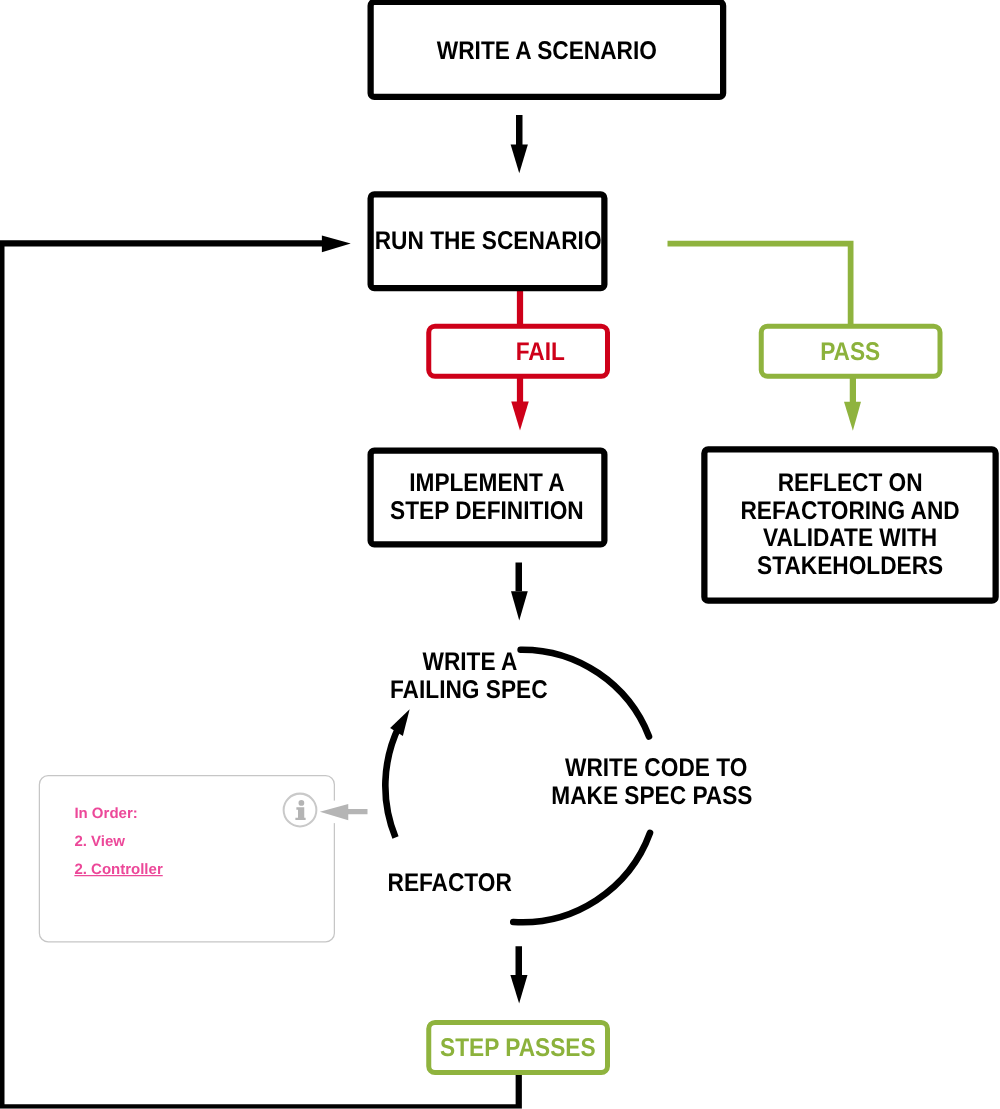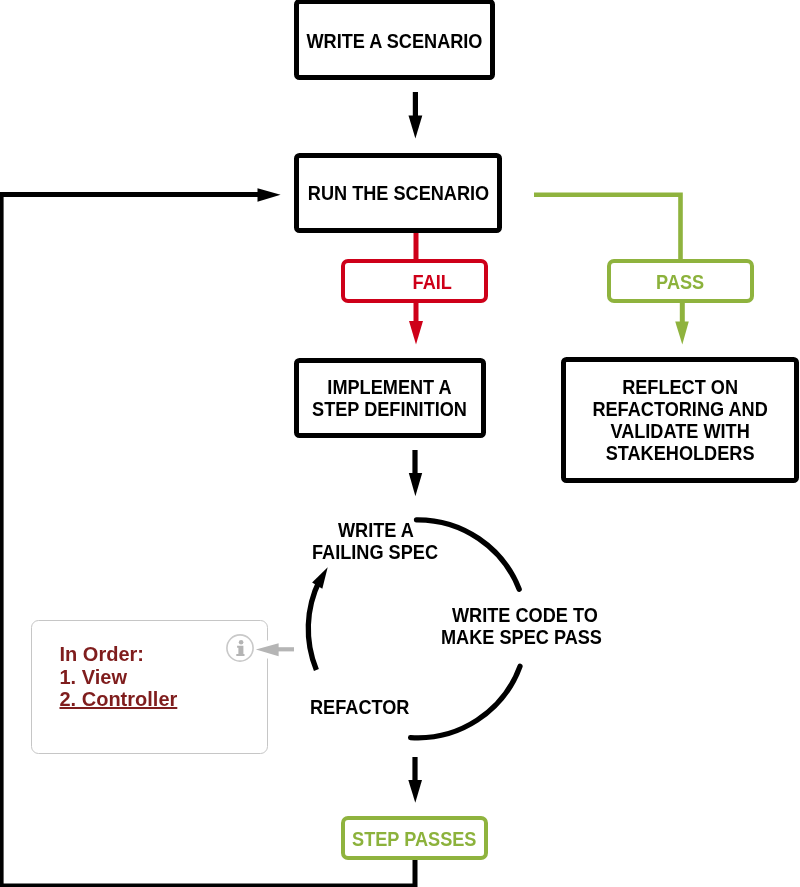--- a/index.html
+++ b/index.html
@@ -27,21 +27,21 @@
   .box-green .lbl{color:#8CB23C;font-size:20.5px;position:relative;top:1px;}
 
   
   .cyc{position:absolute;font-weight:700;color:#000;font-size:20.5px;
        line-height:22px;white-space:pre;
        transform:scaleX(0.885);transform-origin:left top;}
 
   
   #infobox{position:absolute;box-sizing:border-box;border:1.5px solid #c6c6c6;
            border-radius:7.5px;background:#fff;}
-  #infobox .row{position:absolute;color:#7f1d1d;font-weight:700;font-size:20px;
+  #infobox .row{position:absolute;color:#ec4899;font-weight:700;font-size:12px;
                 white-space:pre;}
   #infoicon{position:absolute;overflow:visible;}
 </style>
 </head>
 <body>
 
 <div id="stage">
 
   <svg class="layer" viewBox="0 0 800 887">
 
@@ -67,25 +67,25 @@
     <path d="M416.5 519.8 A 109 109 0 0 1 519.2 589.2" fill="none" stroke="#000000" stroke-width="5.3" stroke-linecap="round"></path>
     <path d="M520 666.3 A 109 109 0 0 1 410.6 737.6" fill="none" stroke="#000000" stroke-width="5.3" stroke-linecap="round"></path>
     <path d="M316.4 670 A 109 109 0 0 1 319.5 580.5" fill="none" stroke="#000000" stroke-width="5.3" stroke-linecap="butt"></path>
     <polygon points="327.7,567.3 322.3,588.8 312.1,582.4" fill="#000000"></polygon>
 
     <path d="M415 757 L415 781" stroke="#000000" stroke-width="5.2" fill="none"></path>
     <polygon points="408.3,780 422,780 415.3,802.8" fill="#000000"></polygon>
 
   </svg>
 
-  <div class="node box-black" style="left:294px;top:-1px;width:201px;height:81px;padding-top:3px;">
+  <div class="node box-black" style="left:294px;top:-1px;width:287px;height:81px;padding-top:3px;">
     <span class="lbl">WRITE A SCENARIO</span>
   </div>
 
-  <div class="node box-black" style="left:294px;top:152.6px;width:208px;height:80.6px;">
+  <div class="node box-black" style="left:294px;top:152.6px;width:192px;height:80.6px;">
     <span class="lbl">RUN THE SCENARIO</span>
   </div>
 
   <div class="node box-red" style="left:341px;top:258.8px;width:147px;height:44.7px;">
     <span class="lbl">FAIL</span>
   </div>
 
   <div class="node box-green" style="left:607px;top:258.8px;width:147px;height:44.7px;">
     <span class="lbl">PASS</span>
   </div>
@@ -113,21 +113,21 @@
 
   <div>
     <div class="cyc" style="left:452px;top:604px;">WRITE CODE TO</div>
     <div class="cyc" style="left:441px;top:626px;">MAKE SPEC PASS</div>
   </div>
 
   <div class="cyc" style="left:310px;top:696px;">REFACTOR</div>
 
   <div id="infobox" style="left:31px;top:619.8px;width:236.5px;height:134.5px;">
     <div class="row" style="left:27.5px;top:22.4px;">In Order:</div>
-    <div class="row" style="left:27.5px;top:44.8px;">1. View</div>
+    <div class="row" style="left:27.5px;top:44.8px;">2. View</div>
     <div class="row" style="left:27.5px;top:67.2px;text-decoration:underline;">2. Controller</div>
   </div>
   <svg class="layer" viewBox="0 0 800 887">
 
     <g>
       <rect x="263" y="640.5" width="8" height="18" fill="#ffffff"></rect>
       <path d="M276 649.3 L294 649.3" stroke="#b5b5b5" stroke-width="4.2" fill="none"></path>
       <polygon points="255.9,649.4 278.6,643.2 278.6,656.2" fill="#b5b5b5"></polygon>
     </g>
   </svg>

